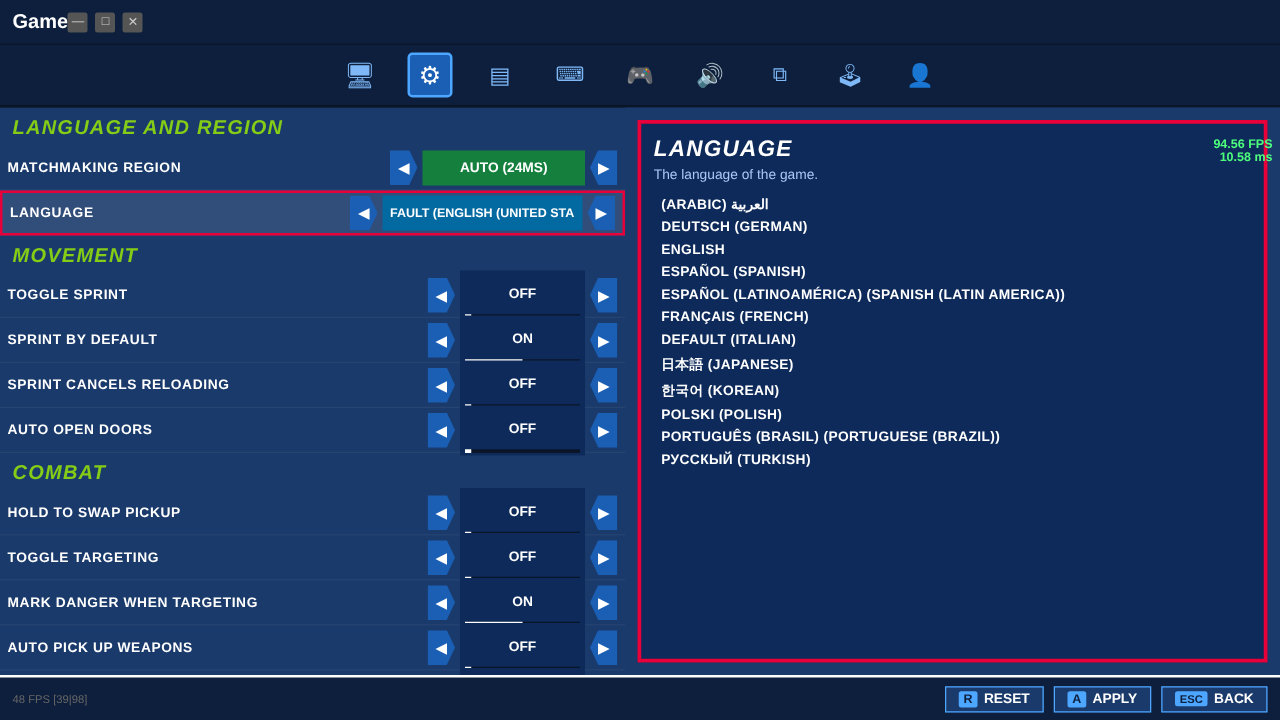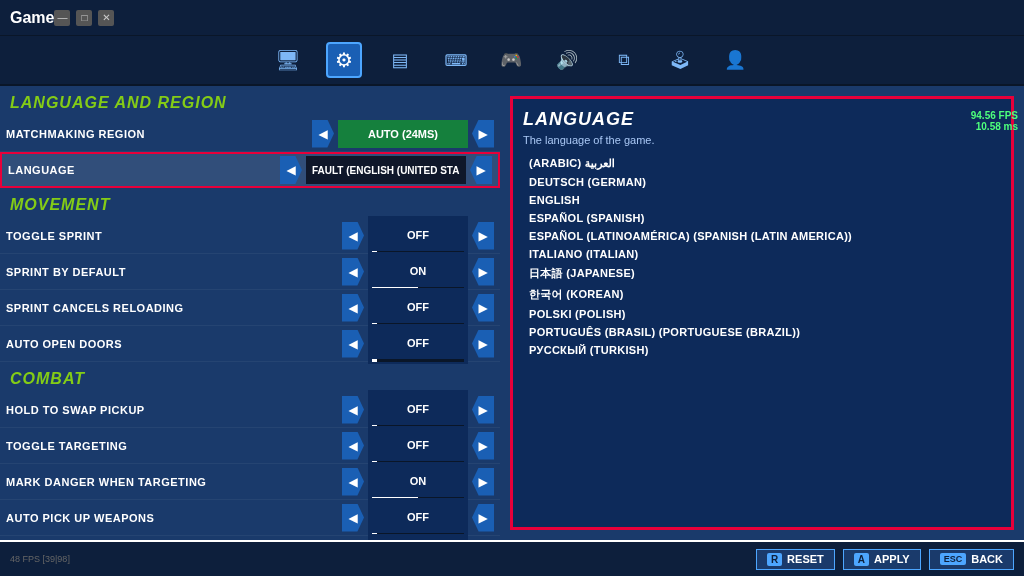--- a/index.html
+++ b/index.html
@@ -156,21 +156,21 @@
       height: 3px;
       background: #0a1628;
     }
     .value-bar-fill {
       height: 100%;
       background: #fff;
     }
 
     
     .lang-value-box {
-      background: #0f172a;
+      background: #0369a1;
       min-width: 160px;
       height: 28px;
       display: flex;
       align-items: center;
       padding: 0 6px;
       font-size: 10px;
       font-weight: 700;
       color: #fff;
       overflow: hidden;
       white-space: nowrap;
@@ -471,21 +471,22 @@
     <div class="language-dropdown">
       <div class="language-title">LANGUAGE</div>
       <div class="language-subtitle">The language of the game.</div>
       <div id="language-list">
 
           <div class="language-item">(ARABIC) العربية</div>
           <div class="language-item">DEUTSCH (GERMAN)</div>
           <div class="language-item">ENGLISH</div>
           <div class="language-item">ESPAÑOL (SPANISH)</div>
           <div class="language-item">ESPAÑOL (LATINOAMÉRICA) (SPANISH (LATIN AMERICA))</div>
-          <div class="language-item">ITALIANO (ITALIAN)</div>
+          <div class="language-item">FRANÇAIS (FRENCH)</div>
+          <div class="language-item">DEFAULT (ITALIAN)</div>
           <div class="language-item">日本語 (JAPANESE)</div>
           <div class="language-item">한국어 (KOREAN)</div>
           <div class="language-item">POLSKI (POLISH)</div>
           <div class="language-item">PORTUGUÊS (BRASIL) (PORTUGUESE (BRAZIL))</div>
           <div class="language-item">РУССКЫЙ (TURKISH)</div>
         </div>
     </div>
   </div>
 
 </div>

